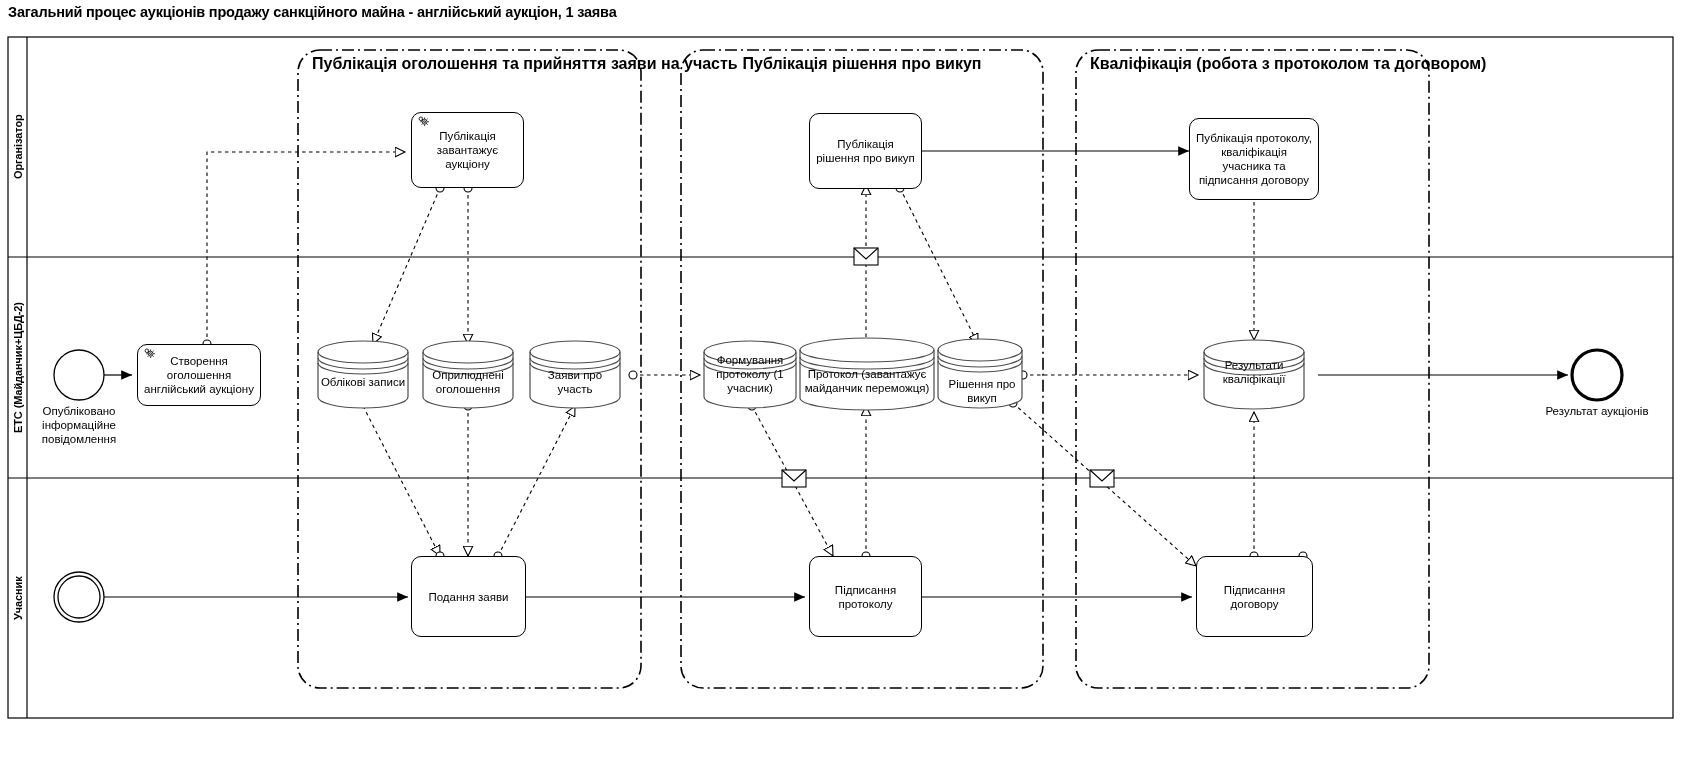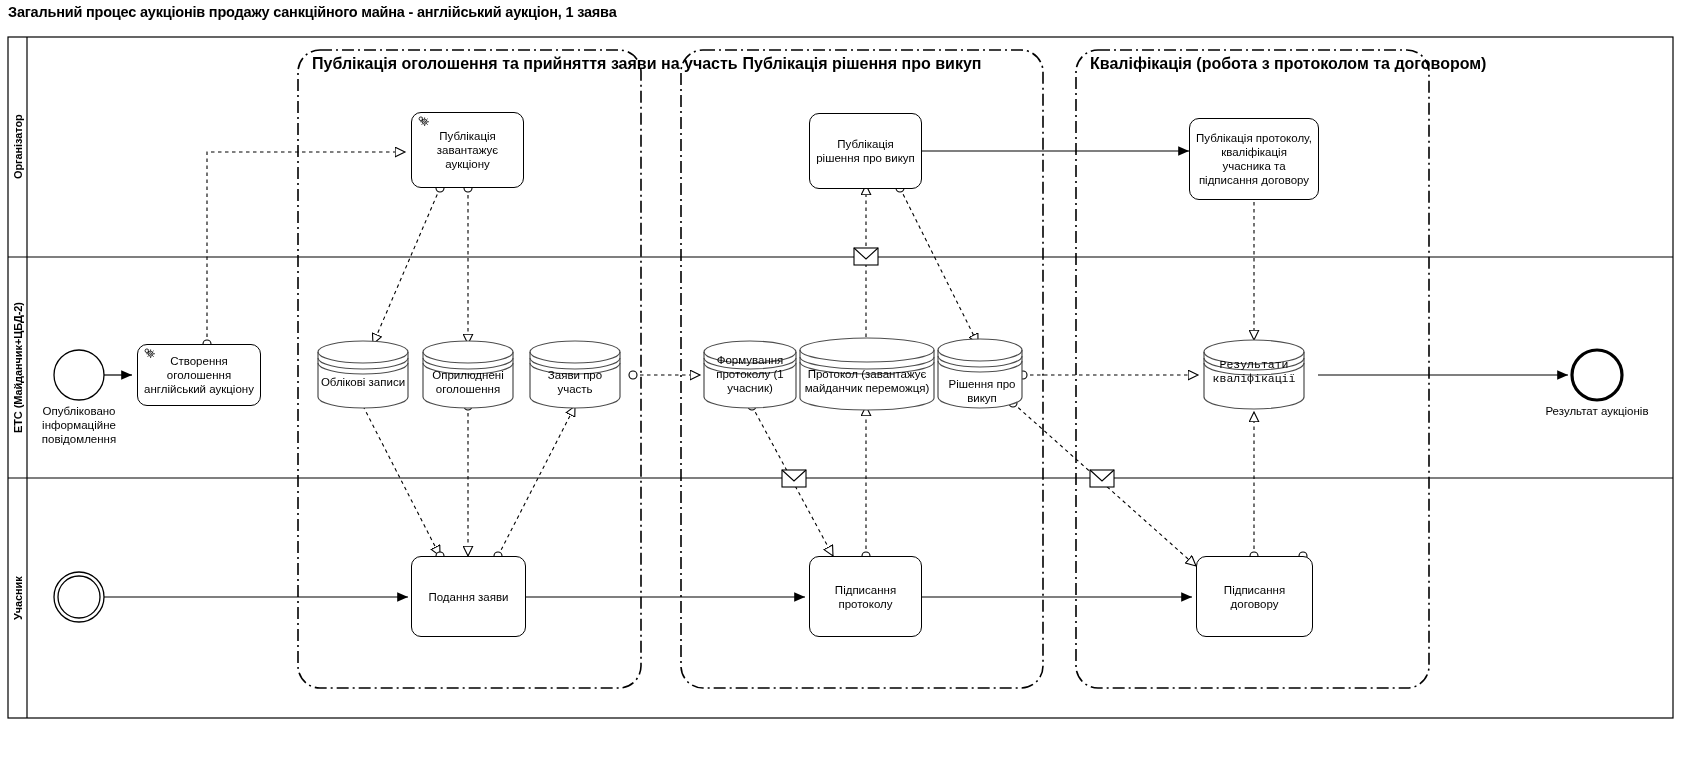--- a/index.html
+++ b/index.html
@@ -260,21 +260,21 @@
   </div>
   <div class="store" style="left:704px;top:341px;width:92px;height:52px;">
     <div class="lbl">Формування протоколу (1 учасник)</div>
   </div>
   <div class="store" style="left:800px;top:338px;width:134px;height:72px;">
     <div class="lbl">Протокол (завантажує майданчик переможця)</div>
   </div>
   <div class="store" style="left:938px;top:349px;width:88px;height:69px;">
     <div class="lbl">Рішення про викуп</div>
   </div>
-  <div class="store" style="left:1204px;top:340px;width:100px;height:50px;font-family:Liberation Mono, monospace;">
+  <div class="store" style="left:1204px;top:340px;width:100px;height:50px;">
     <div class="lbl">Результати кваліфікації</div>
   </div>
 
   <div class="evt-label" style="left:12px;top:404px;width:134px;">
     <span>Опубліковано інформаційне повідомлення</span>
   </div>
   <div class="evt-label" style="left:1522px;top:404px;width:150px;">
     <span>Результат аукціонів</span>
   </div>
 

